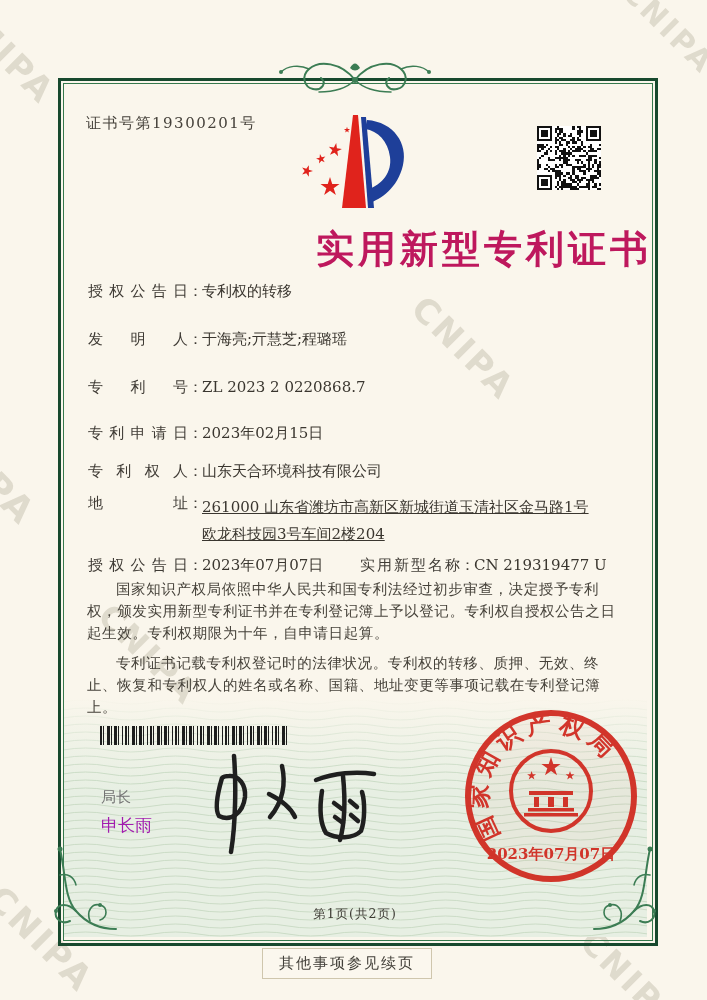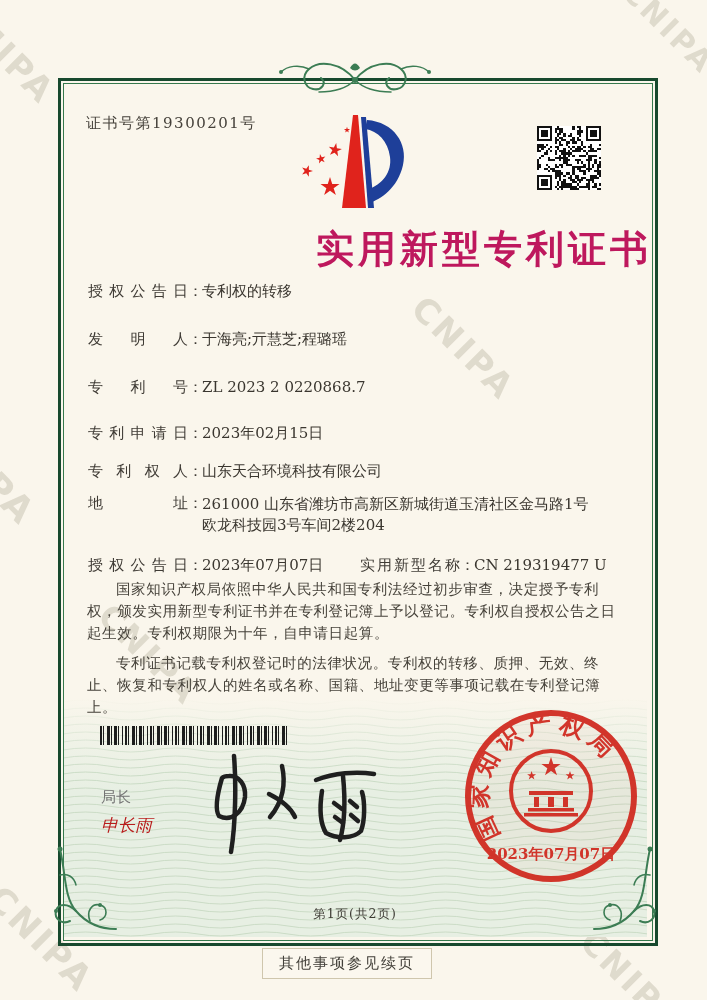--- a/index.html
+++ b/index.html
@@ -36,40 +36,40 @@
     position:absolute;left:58px;top:224px;width:594px;text-align:right;
     font-size:38px;font-weight:700;letter-spacing:4px;color:#be185d;z-index:3;
   }
   
   .rows{position:absolute;left:88px;top:0;width:560px;z-index:3;font-size:15px;}
   .row{position:absolute;left:0;white-space:nowrap;}
   .r1{top:282px}.r2{top:330px}.r3{top:378px}.r4{top:424px}.r5{top:462px}.r6{top:494px}.r7{top:556px}
   .flabel{display:inline-block;width:100px;text-align:justify;text-align-last:justify;vertical-align:top;}
   .colon{display:inline-block;width:14px;text-align:center;vertical-align:top;}
   .fvalue{display:inline-block;vertical-align:top;color:#3a362f;}
-  .addr .fvalue{white-space:normal;width:398px;line-height:21px;}
+  .addr .fvalue{white-space:normal;width:398px;line-height:27px;text-decoration:underline;}
   .pair2{position:absolute;left:272px;top:0;white-space:nowrap;}
   
   .paras{position:absolute;left:87px;top:572px;width:537px;z-index:3;
     font-size:14.5px;line-height:22px;letter-spacing:0.6px;color:#46423a;margin-top:6px;}
   .paras p{margin:0 0 8px 0;text-indent:2em;}
   
   .barcode{position:absolute;left:100px;top:726px;width:188px;height:19px;z-index:3;
     background:repeating-linear-gradient(90deg,
       #1d1d1d 0 2px,rgba(0,0,0,0) 2px 3px,
       #1d1d1d 3px 4px,rgba(0,0,0,0) 4px 7px,
       #1d1d1d 7px 10px,rgba(0,0,0,0) 10px 11px,
       #1d1d1d 11px 12px,rgba(0,0,0,0) 12px 14px,
       #1d1d1d 14px 17px,rgba(0,0,0,0) 17px 18px,
       #1d1d1d 18px 19px,rgba(0,0,0,0) 19px 22px,
       #1d1d1d 22px 23px,rgba(0,0,0,0) 23px 25px);}
   .role{position:absolute;left:101px;top:788px;z-index:3;
     font-family:"DejaVu Sans","Liberation Sans",sans-serif;font-size:15px;color:#737373;}
   .director{position:absolute;left:101px;top:814px;z-index:3;
-    font-family:"DejaVu Sans","Liberation Sans",sans-serif;font-size:17px;font-weight:500;color:#b91c1c;font-style:italic;}
+    font-family:"DejaVu Sans","Liberation Sans",sans-serif;font-size:17px;font-weight:500;color:#a21caf;}
   .sig{position:absolute;left:190px;top:750px;z-index:3;}
   .seal{position:absolute;left:462px;top:707px;z-index:3;}
   .page-num{position:absolute;left:58px;top:906px;width:594px;text-align:center;
     font-size:12.5px;color:#3c3a33;z-index:3;letter-spacing:1px;}
   .note-box{position:absolute;left:262px;top:948px;z-index:2;
     border:1px solid #cfc6ad;background:#fbf7ee;padding:5px 16px;
     font-size:15px;letter-spacing:2px;color:#43403a;}
 </style>
 </head>
 <body>

